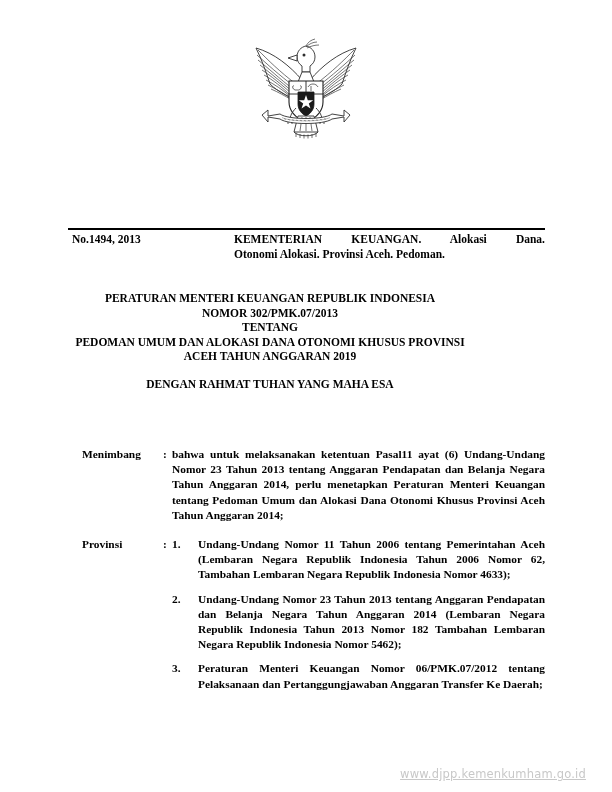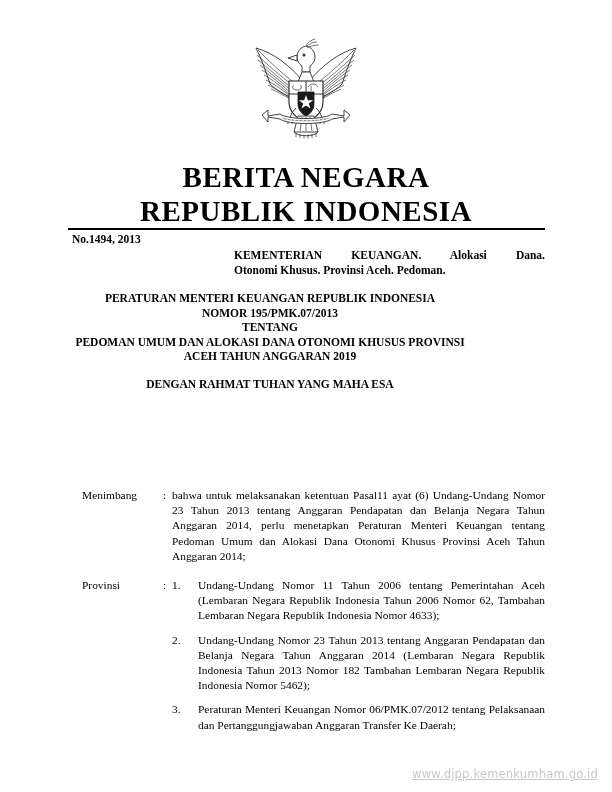--- a/index.html
+++ b/index.html
@@ -81,21 +81,20 @@
     position: absolute;
     left: 166px;
     top: 0;
     width: 311px;
     text-align: justify;
     text-align-last: left;
   }
   .idrow .subject .l1 {
     text-align: justify;
     text-align-last: justify;
-    margin-top: 16px;
   }
 
   
   .titleblock {
     position: absolute;
     top: 291px;
     left: 0;
     width: 540px;
     text-align: center;
     font-weight: bold;
@@ -109,23 +108,22 @@
     height: 11px;
   }
 
   
   .clauses {
     position: absolute;
     top: 447px;
     left: 68px;
     width: 477px;
     font-size: 11.4px;
-    font-weight: normal;
+    font-weight: bold;
     line-height: 15.2px;
-    margin-top: 41px;
   }
   .clause {
     position: relative;
     display: block;
   }
   .clause .label {
     position: absolute;
     left: 14px;
     top: 0;
     width: 78px;
@@ -166,21 +164,21 @@
 
   .spacer-between { height: 14px; }
 
   
   .footer {
     position: absolute;
     left: 0;
     top: 764px;
     width: 612px;
     text-align: right;
-    padding-right: 14px;
+    padding-right: 26px;
     box-sizing: border-box;
   }
   .footer .url {
     font-family: "DejaVu Sans", "Liberation Sans", sans-serif;
     font-size: 11.5px;
     color: #c8c8c8;
     text-decoration: underline;
     letter-spacing: 0.2px;
   }
 </style>
@@ -256,38 +254,34 @@
         <path d="M22 79 L28 74 L28 80 L40 78 C48 84 84 84 92 78 L104 80 L104 74 L110 79
                  L104 86 L104 81 L92 83 C84 89 48 89 40 83 L28 81 L28 86 Z" fill="#ffffff" stroke="#2e2e2e" stroke-width="0.9"></path>
         <path d="M42 81.5 C50 86 82 86 90 81.5" stroke="#6a6a6a" stroke-width="0.5"></path>
         <path d="M44 82.6 L46 83.4 M48 83.3 L50 84 M52 83.8 L54 84.4 M56 84.1 L58 84.6
                  M60 84.3 L62 84.8 M64 84.4 L66 84.9 M68 84.4 L70 84.8 M72 84.2 L74 84.6
                  M76 83.9 L78 84.3 M80 83.4 L82 83.8 M84 82.8 L86 83.2" stroke="#555555" stroke-width="0.55"></path>
       </g>
     </svg>
   </div>
 
-  <div class="masthead">
-    <div class="line1">BERITA NEGARA</div>
-    <div class="line2">REPUBLIK INDONESIA</div>
-  </div>
 
   <div class="rule"></div>
 
   <div class="idrow">
     <div class="no">No.1494, 2013</div>
     <div class="subject">
       <div class="l1">KEMENTERIAN KEUANGAN. Alokasi Dana.</div>
-      <div>Otonomi Khusus. Provinsi Aceh. Pedoman.</div>
+      <div>Otonomi Alokasi. Provinsi Aceh. Pedoman.</div>
     </div>
   </div>
 
   <div class="titleblock">
     <div>PERATURAN MENTERI KEUANGAN REPUBLIK INDONESIA</div>
-    <div>NOMOR 195/PMK.07/2013</div>
+    <div>NOMOR 302/PMK.07/2013</div>
     <div>TENTANG</div>
     <div>PEDOMAN UMUM DAN ALOKASI DANA OTONOMI KHUSUS PROVINSI</div>
     <div>ACEH TAHUN ANGGARAN 2019</div>
     <div class="gap"></div>
     <div>DENGAN RAHMAT TUHAN YANG MAHA ESA</div>
     <div class="gap2"></div>
   </div>
 
   <div class="clauses">
 

